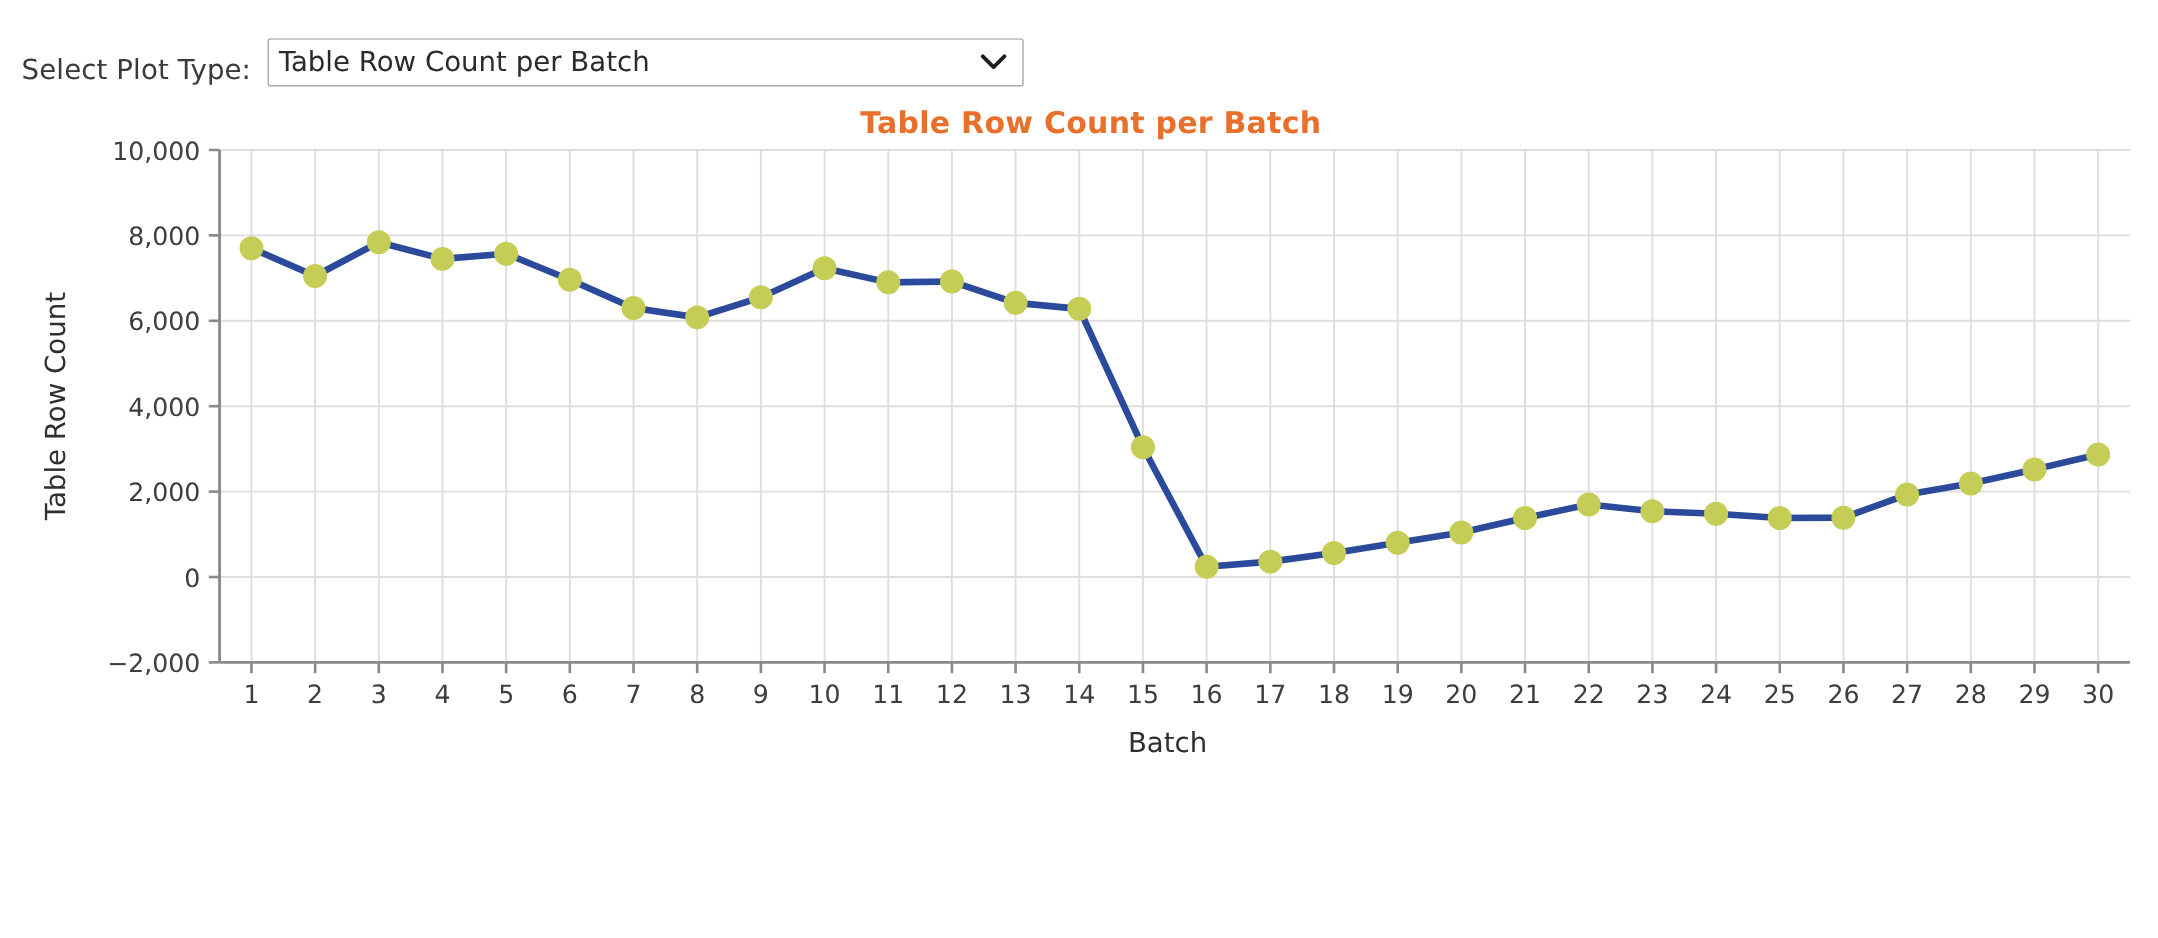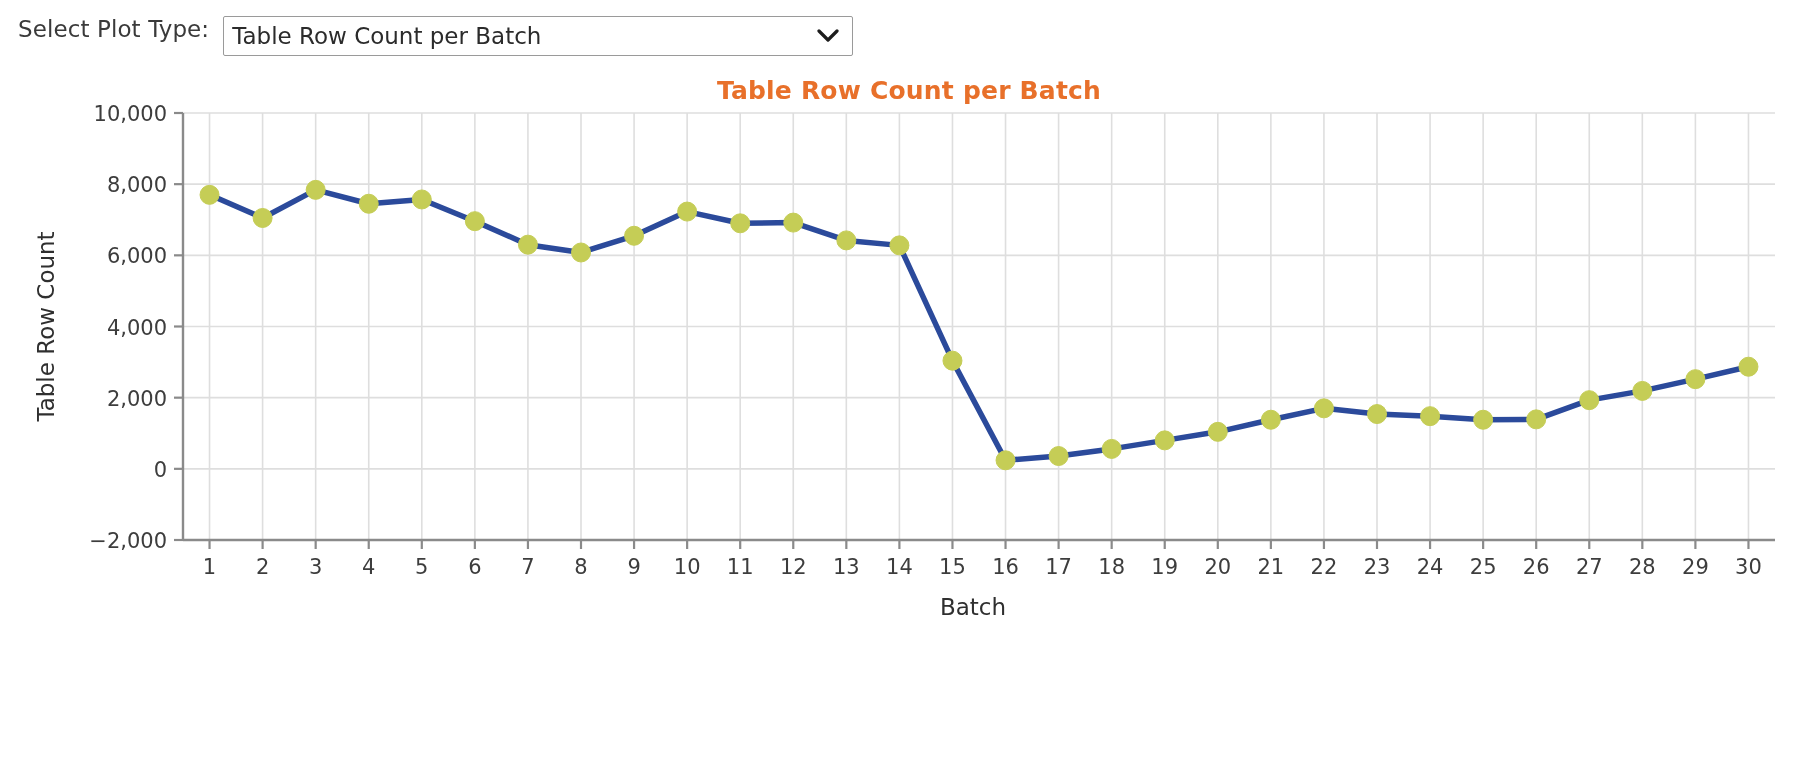--- a/index.html
+++ b/index.html
@@ -12,23 +12,23 @@
     width: 1798px;
     height: 782px;
     font-family: "DejaVu Sans", sans-serif;
     color: #2b2b2b;
     overflow: hidden;
   }
 
   
   .control-bar {
     display: flex;
-    align-items: flex-start;
+    align-items: flex-end;
     gap: 14px;
-    padding: 16px 0 0 18px;
+    padding: 28px 0 0 18px;
     height: 44px;
     box-sizing: content-box;
   }
   .control-label {
     font-size: 23px;
     color: #3a3a3a;
     letter-spacing: .1px;
     white-space: nowrap;
   }
   .select-wrap {

